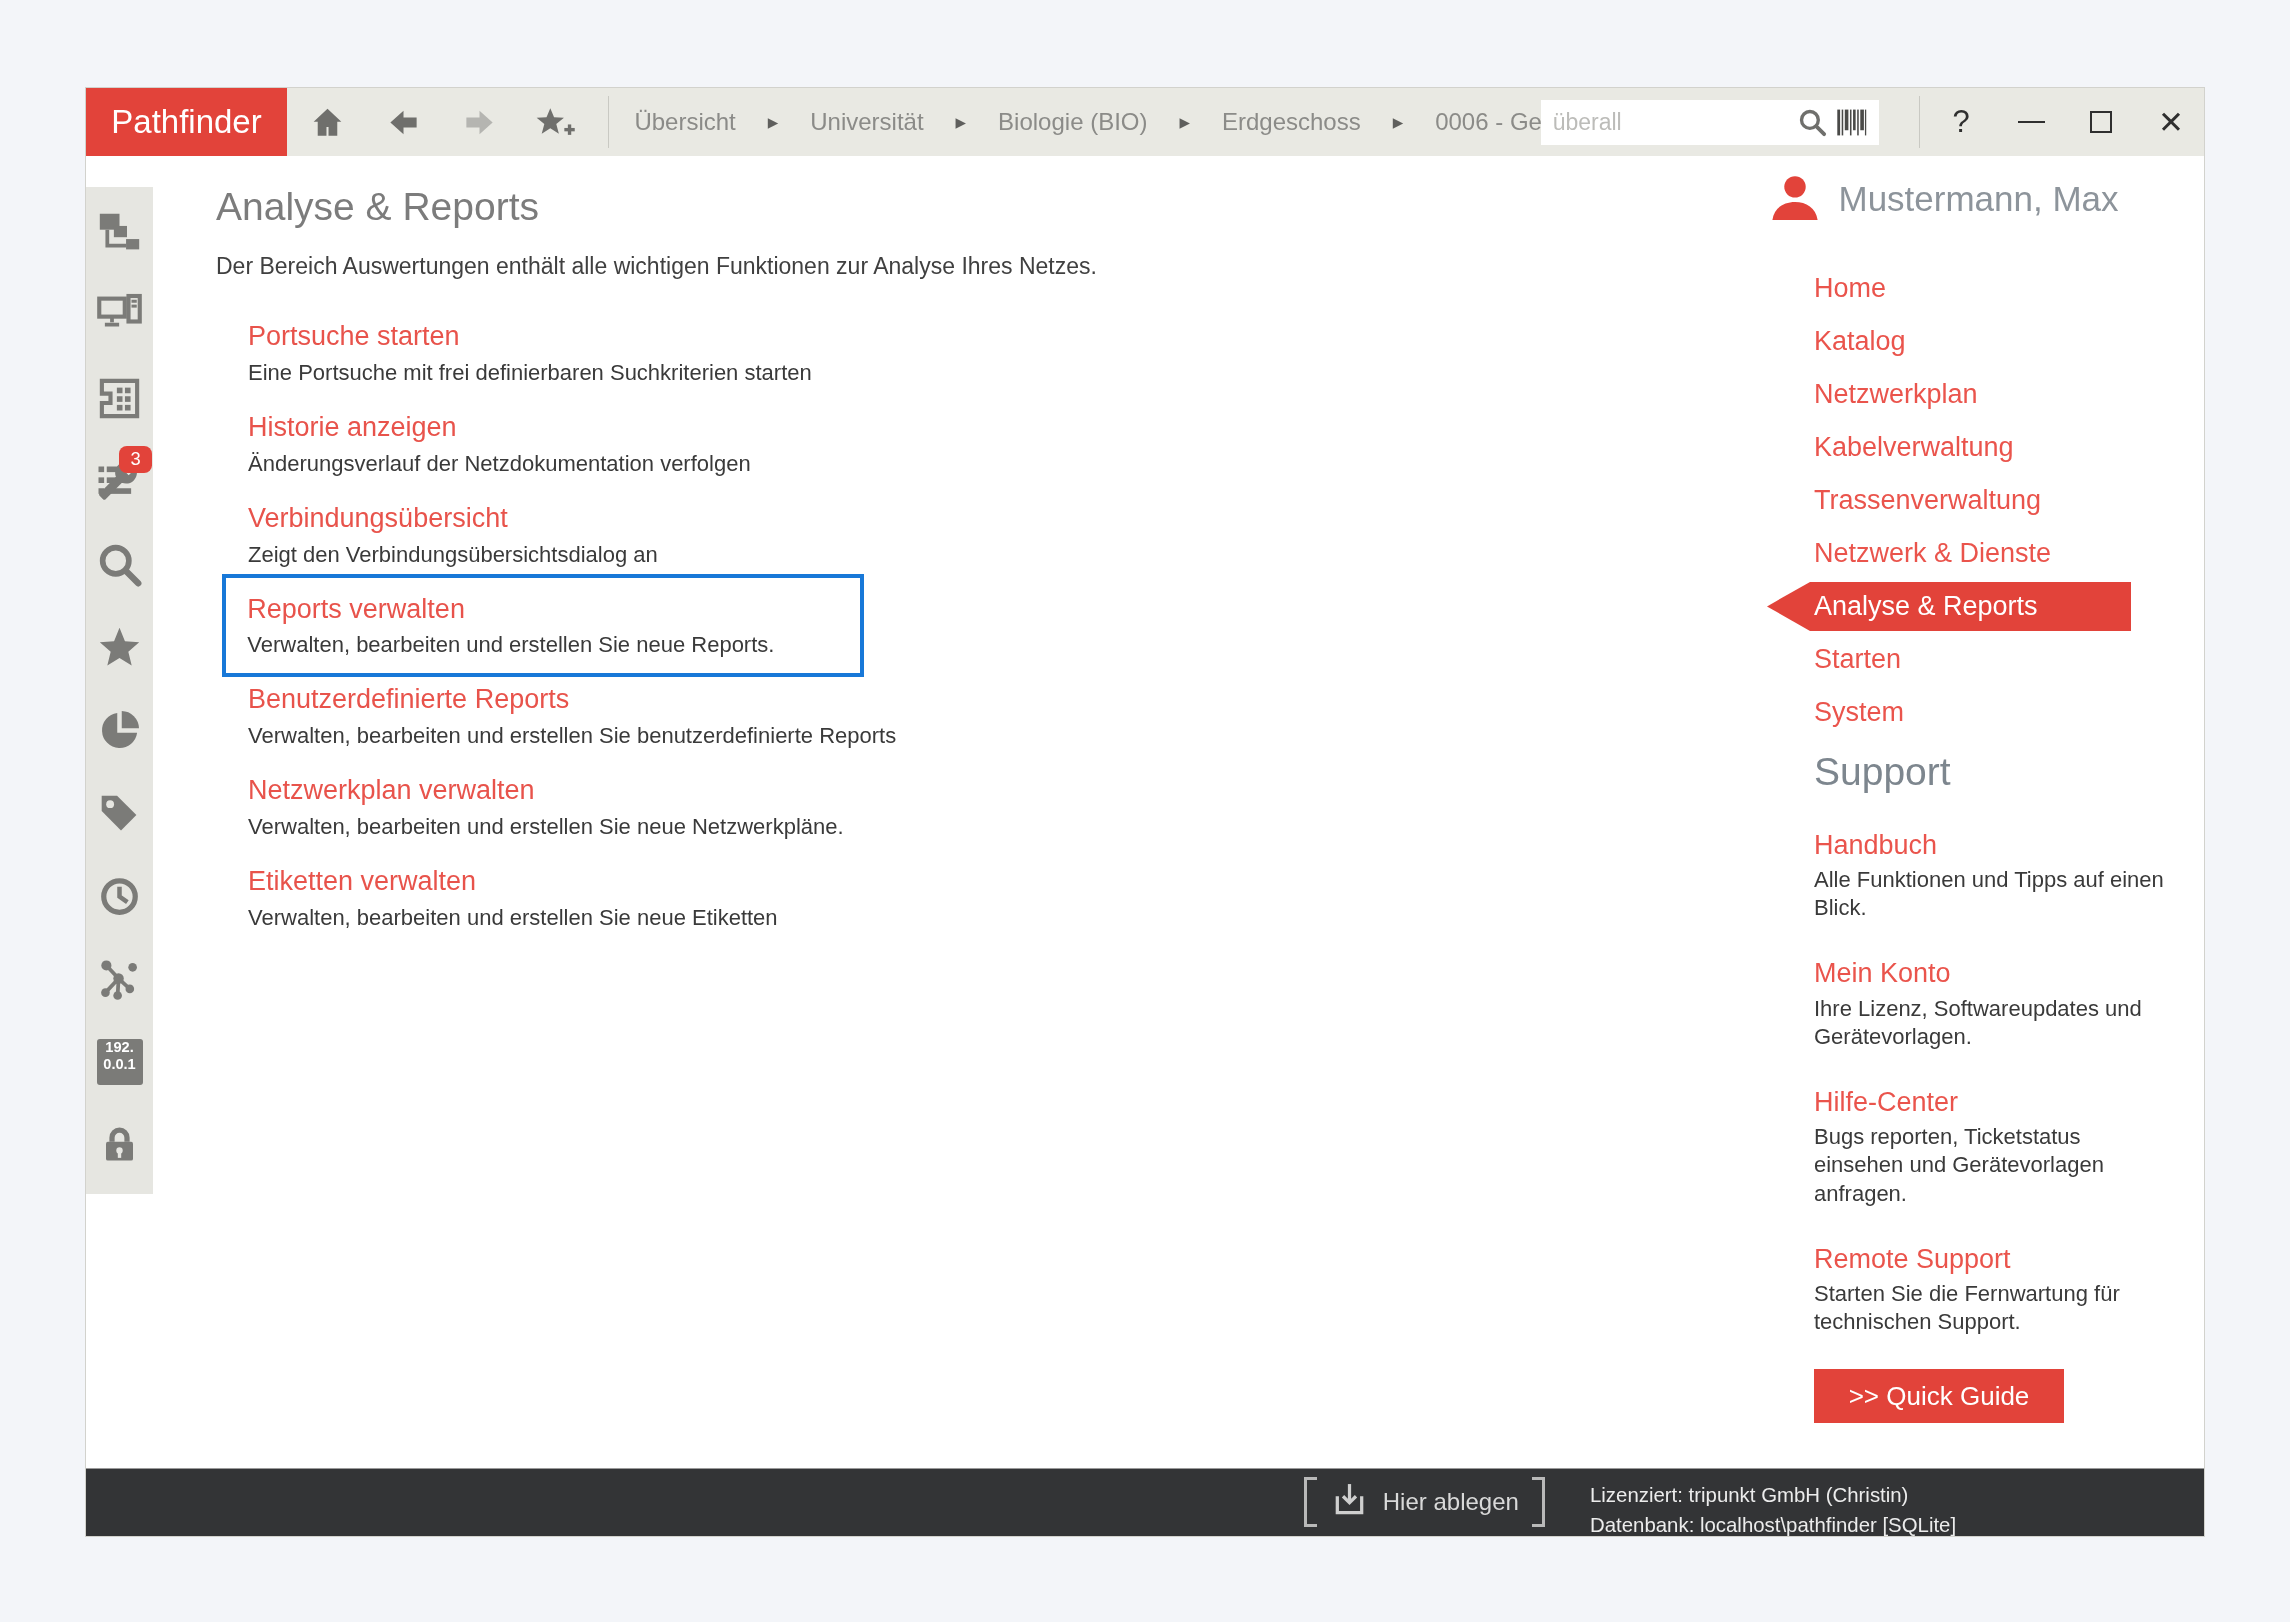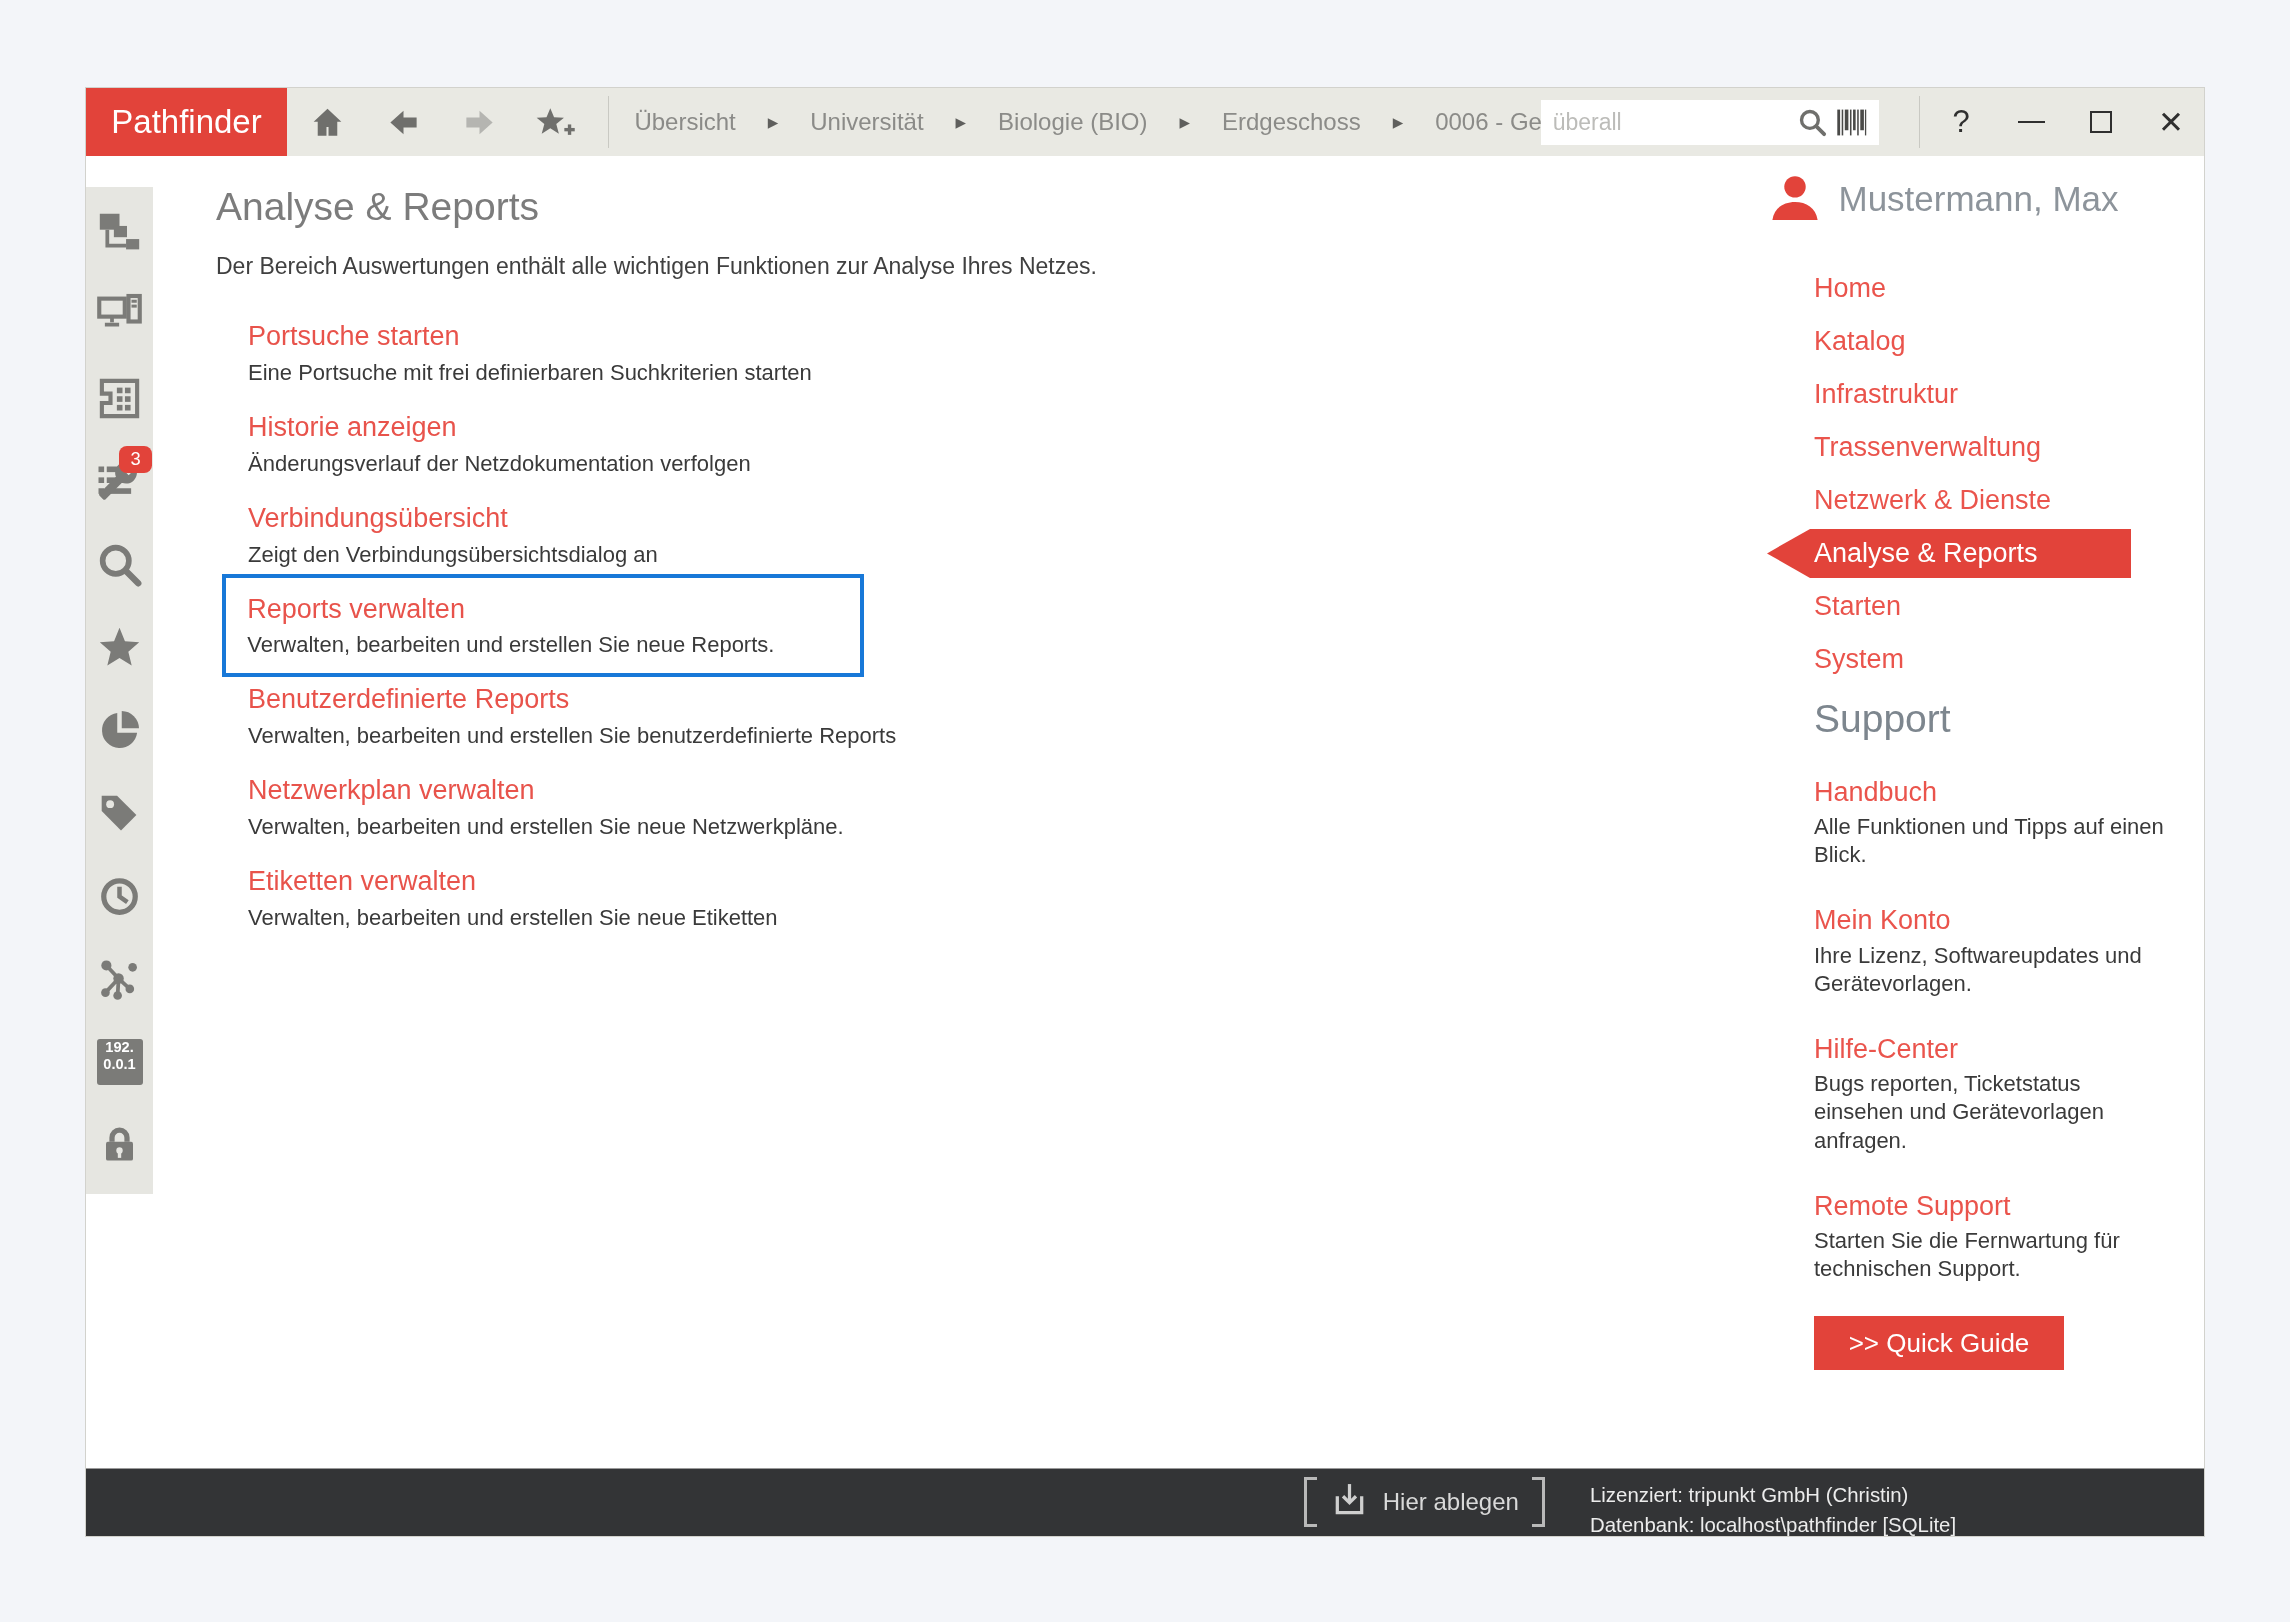--- a/index.html
+++ b/index.html
@@ -314,21 +314,22 @@
             <circle cx="12" cy="6.8" r="4.6"></circle>
             <path d="M2.3 21c.8-5.2 4.9-7.7 9.7-7.7s8.9 2.5 9.7 7.7z"></path>
           </svg>
       </span>
       <span class="user-name">Mustermann, Max</span>
     </div>
 
     <div class="nav">
       <div class="nav-item">Home</div>
       <div class="nav-item">Katalog</div>
-      <div class="nav-item">Infrastruktur</div>
+      <div class="nav-item">Netzwerkplan</div>
+      <div class="nav-item">Kabelverwaltung</div>
       <div class="nav-item">Trassenverwaltung</div>
       <div class="nav-item">Netzwerk &amp; Dienste</div>
       <div class="nav-item selected">Analyse &amp; Reports</div>
       <div class="nav-item">Starten</div>
       <div class="nav-item">System</div>
     </div>
 
     <div class="support-heading">Support</div>
 
     <div class="support-item">

